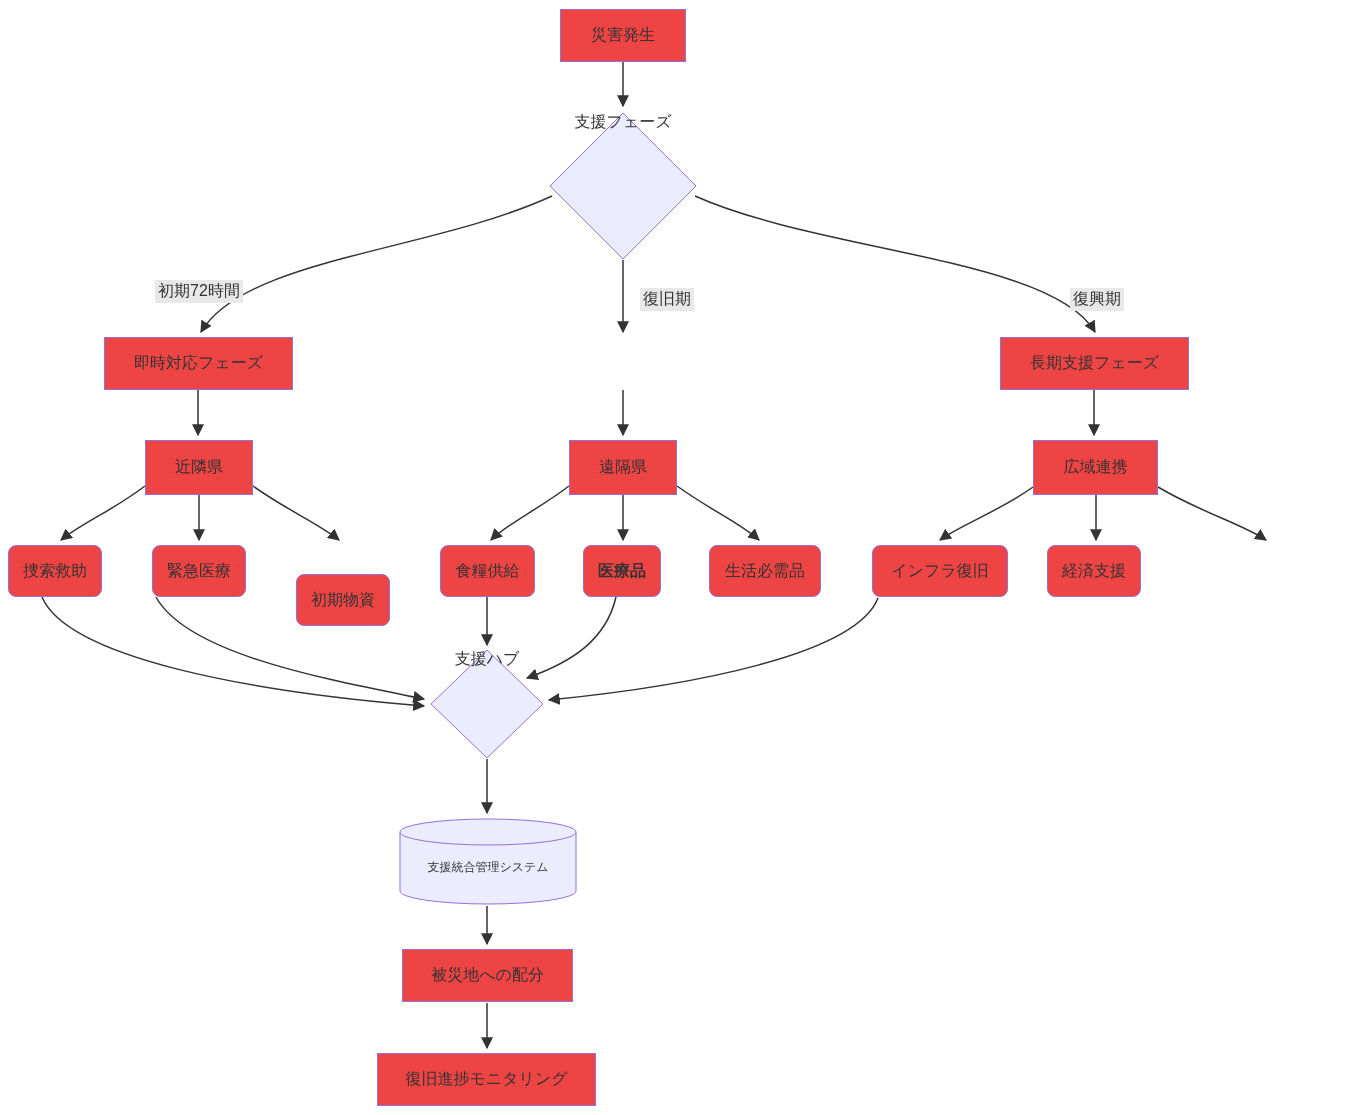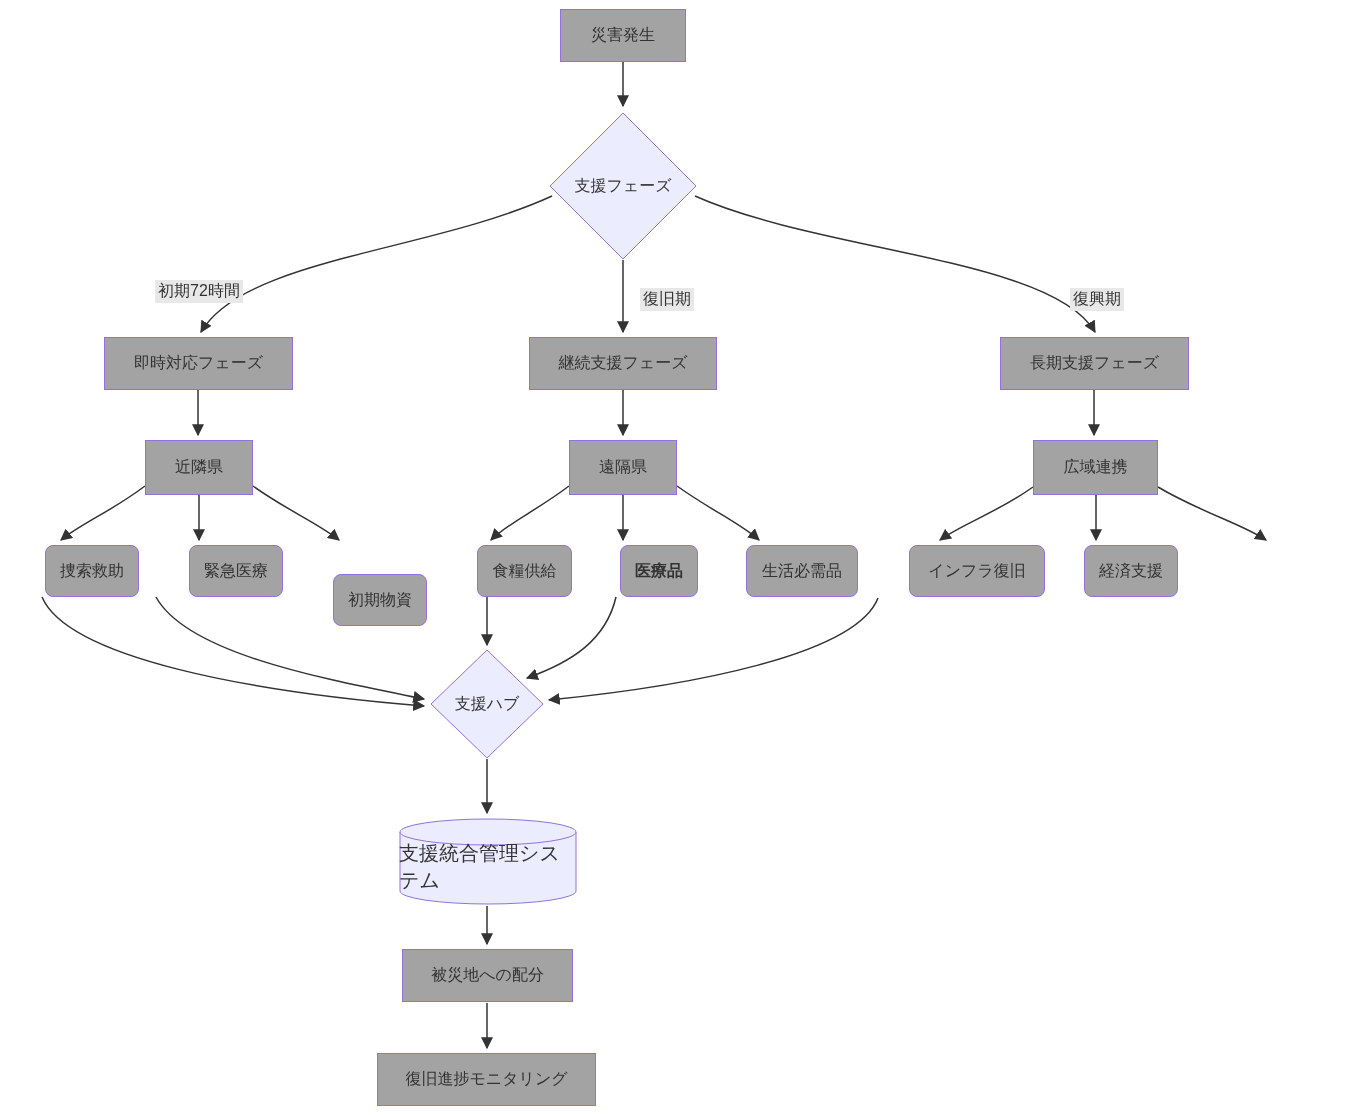--- a/index.html
+++ b/index.html
@@ -7,40 +7,40 @@
     position:relative;
     width:1358px;height:1115px;
     background:#ffffff;
     font-family:"Liberation Sans","DejaVu Sans",sans-serif;
     color:#333333;
     overflow:hidden;
   }
   #edges{position:absolute;left:0;top:0;width:1358px;height:1115px;}
   .node{
     position:absolute;
-    background:#a3a3a3;
+    background:#ef4444;
     border:1px solid #9370DB;
     display:flex;align-items:center;justify-content:center;
     font-size:16px;color:#333333;text-align:center;
     box-sizing:border-box;
     z-index:2;
   }
-  .rounded{border-radius:8px;margin-left:37px;}
+  .rounded{border-radius:8px;}
   .diamond{
     position:absolute;z-index:2;
-    display:flex;align-items:center;justify-content:center;
+    display:flex;align-items:flex-start;justify-content:center;
   }
   .diamond svg{position:absolute;left:0;top:0;}
   .diamond span{position:relative;z-index:3;font-size:16px;color:#333333;}
   .cylinder{
     position:absolute;z-index:2;
     display:flex;align-items:center;justify-content:center;
   }
   .cylinder svg{position:absolute;left:0;top:0;}
-  .cylinder span{position:relative;z-index:3;font-size:20px;color:#333333;margin-top:10px;}
+  .cylinder span{position:relative;z-index:3;font-size:12px;color:#333333;margin-top:10px;}
   .edge-label{
     position:absolute;z-index:4;
     background:#e8e8e8;
     color:#333333;font-size:16px;
     padding:1px 3px;
     white-space:nowrap;
     transform:translateX(-50%);
   }
 </style>
 </head>
@@ -82,21 +82,20 @@
     </g>
   </svg>
 
   <div class="edge-label" style="left:199px;top:280px;">初期72時間</div>
   <div class="edge-label" style="left:623px;top:288px;margin-left:44px;">復旧期</div>
   <div class="edge-label" style="left:1097px;top:288px;">復興期</div>
 
   <div class="node" style="left:560px;top:9px;width:126px;height:53px;">災害発生</div>
 
   <div class="node" style="left:104px;top:337px;width:189px;height:53px;">即時対応フェーズ</div>
-  <div class="node" style="left:529px;top:337px;width:188px;height:53px;">継続支援フェーズ</div>
   <div class="node" style="left:1000px;top:337px;width:189px;height:53px;">長期支援フェーズ</div>
 
   <div class="node" style="left:145px;top:440px;width:108px;height:55px;">近隣県</div>
   <div class="node" style="left:569px;top:440px;width:108px;height:55px;">遠隔県</div>
   <div class="node" style="left:1033px;top:440px;width:125px;height:55px;">広域連携</div>
 
   <div class="node rounded" style="left:8px;top:545px;width:94px;height:52px;">捜索救助</div>
   <div class="node rounded" style="left:152px;top:545px;width:94px;height:52px;">緊急医療</div>
   <div class="node rounded" style="left:296px;top:574px;width:94px;height:52px;">初期物資</div>
   <div class="node rounded" style="left:440px;top:545px;width:95px;height:52px;">食糧供給</div>

